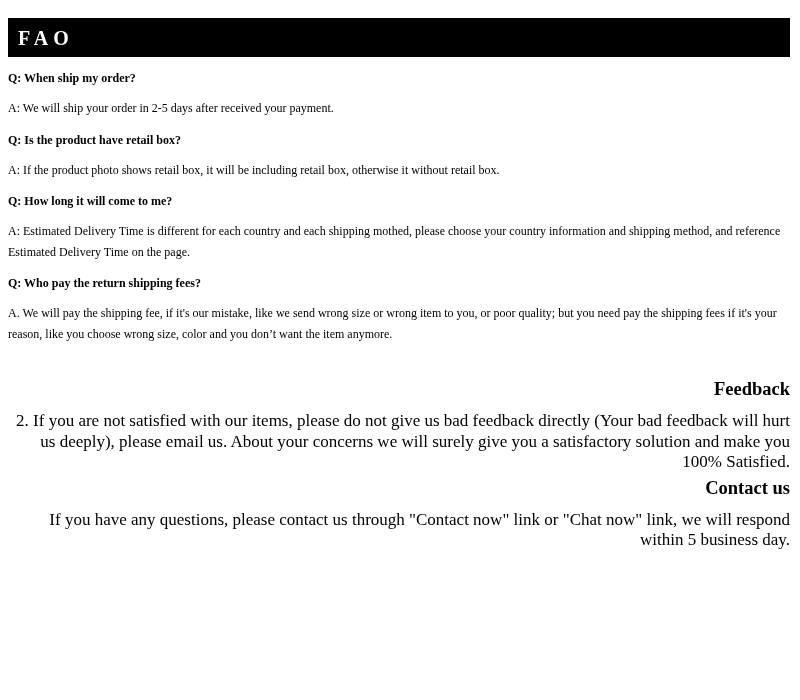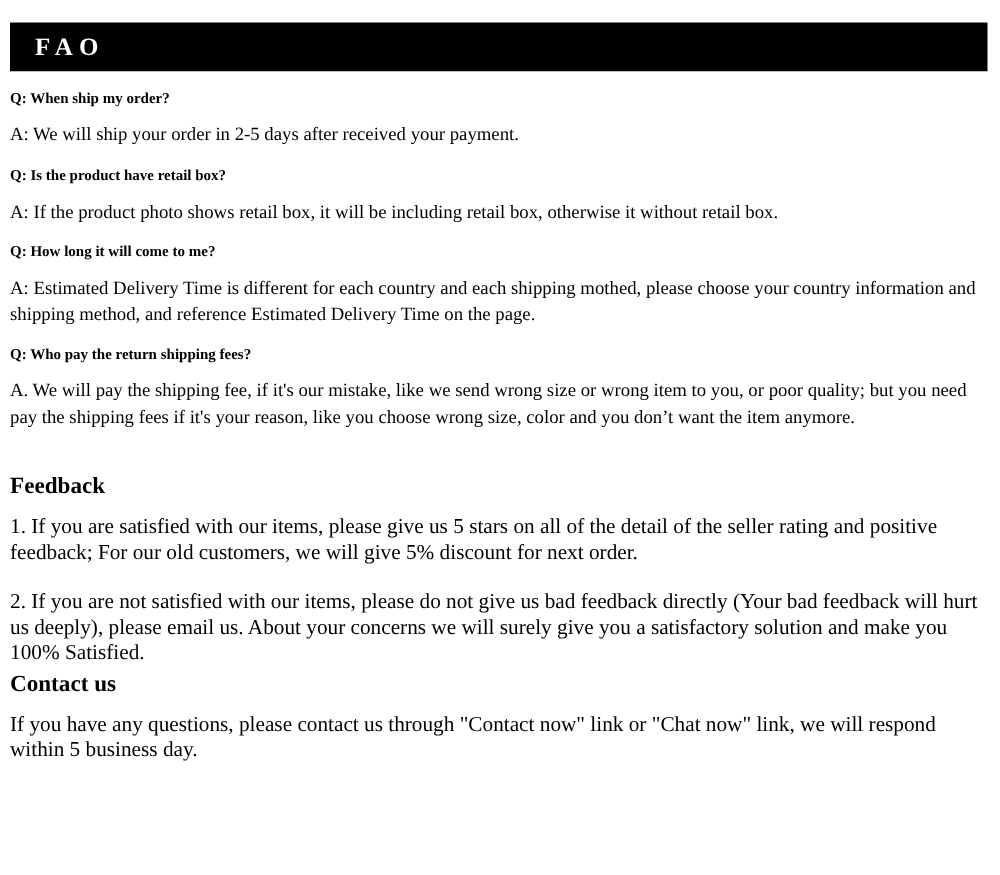--- a/index.html
+++ b/index.html
@@ -29,46 +29,47 @@
     background: #000000;
     display: flex;
     align-items: center;
   }
   .header-title {
     color: #ffffff;
     font-family: "Liberation Serif", "DejaVu Serif", serif;
     font-weight: bold;
     font-size: 20px;
     letter-spacing: 5px;
-    padding-left: 20px;
+    padding-left: 10px;
     line-height: 1;
   }
   .content {
     position: absolute;
     left: 8px;
     top: 68px;
     width: 782px;
   }
   .qa-block {
     margin: 0 0 10px 0;
   }
   .q-line {
     font-weight: bold;
     font-size: 12px;
     line-height: 21px;
     margin: 0 0 9px 0;
   }
   .a-line {
     font-weight: normal;
-    font-size: 15px;
+    font-size: 12px;
     line-height: 20.5px;
     margin: 0 0 11px 0;
   }
   .section {
     margin-top: 0;
+    text-align: right;
   }
   .section-gap-feedback {
     margin-top: 34px;
   }
   .section-gap-contact {
     margin-top: 4px;
   }
   .section-heading {
     font-weight: bold;
     font-size: 18.5px;
@@ -111,21 +112,20 @@
     </div>
 
 
     <div class="qa-block">
       <p class="q-line">Q: Who pay the return shipping fees?</p>
       <p class="a-line">A.  We will pay the shipping fee, if  it's our mistake, like we send wrong size or wrong item to you, or poor quality; but you need pay the shipping fees if  it's your reason, like you choose wrong size, color and you don’t want the item anymore.</p>
     </div>
 
     <div class="section section-gap-feedback">
       <p class="section-heading">Feedback</p>
-      <p class="para">1.  If you are satisfied with our items, please give us 5 stars on all of the detail of the seller rating and positive feedback; For our old customers, we will give 5% discount for next order.</p>
       <p class="para">2.  If you are not satisfied with our items, please do not give us bad feedback directly (Your bad feedback will hurt us deeply), please email us. About your concerns we will surely give you a satisfactory solution and make you 100% Satisfied.</p>
     </div>
 
     <div class="section section-gap-contact">
       <p class="section-heading">Contact us</p>
       <p class="para">If you have any questions, please contact us through "Contact now" link or "Chat now" link, we will respond within 5 business day.</p>
     </div>
 
   </div>
 </div>

